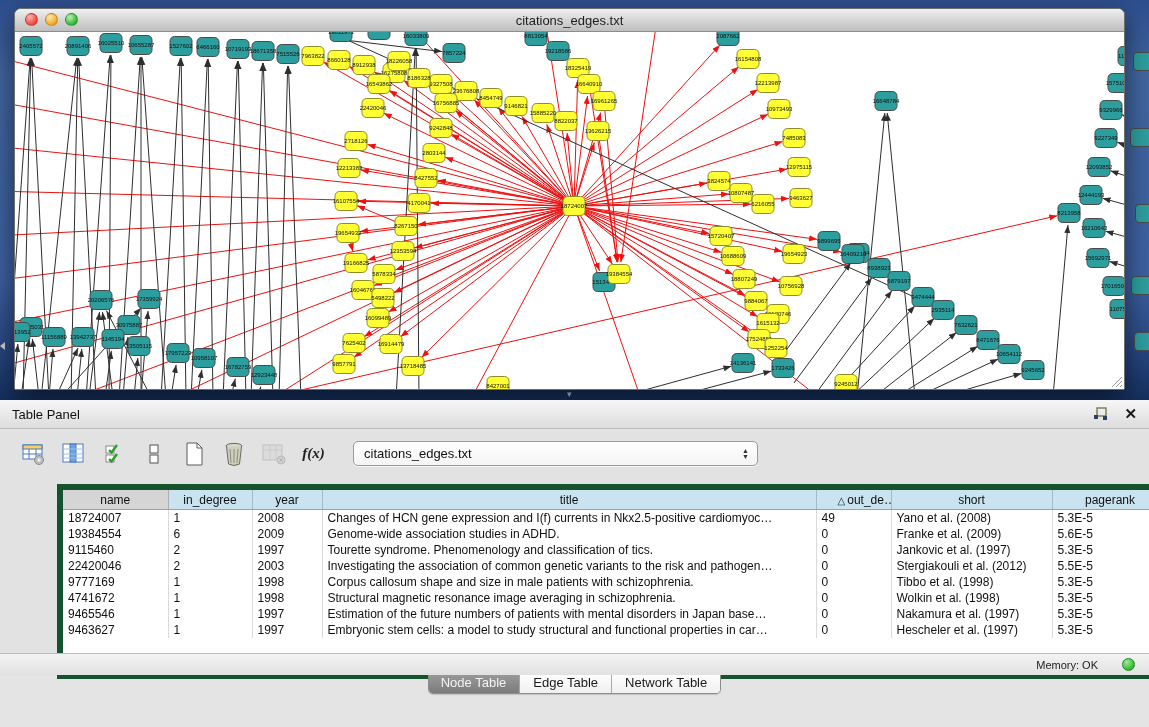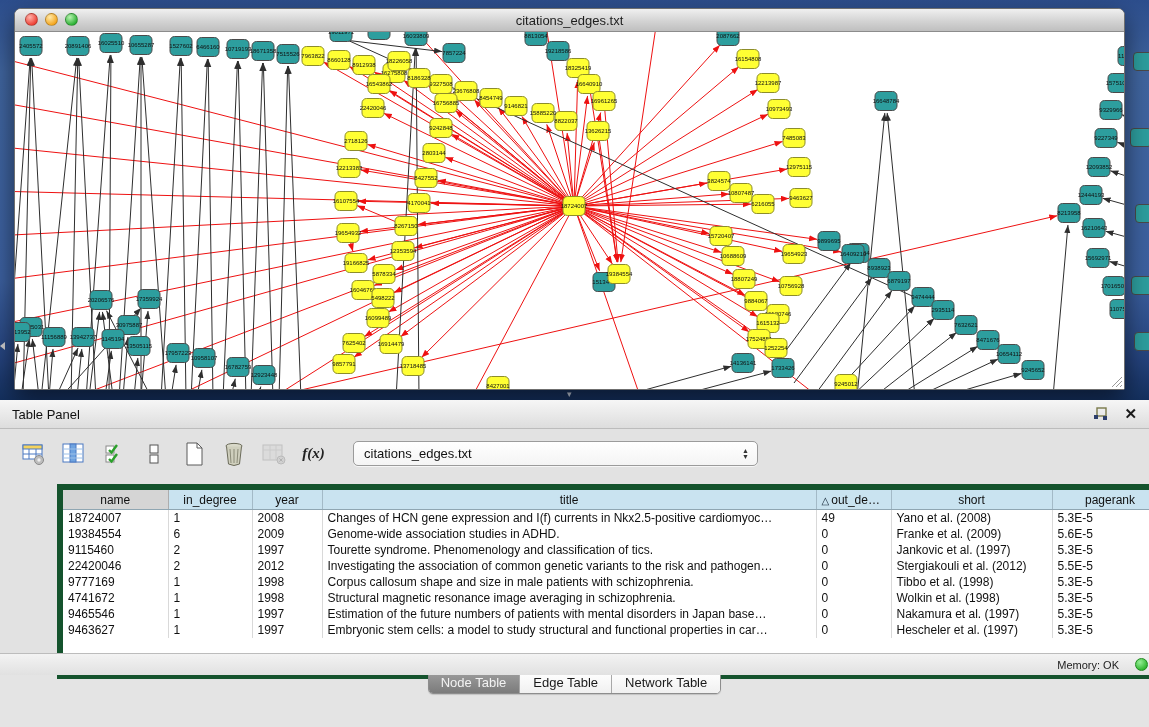--- a/index.html
+++ b/index.html
@@ -51,41 +51,41 @@
     font-size:7px;line-height:6px;color:#333;}
 
   .table-frame{position:absolute;left:14px;top:84px;width:1122px;height:183px;
     background:#fff;border:6px solid #14532d;box-sizing:content-box;display:flex;margin-left:43px;}
   .table-main{flex:1;overflow:hidden;}
   table{border-collapse:collapse;table-layout:fixed;width:1105px;font-size:12px;}
   th{height:19px;background:#c9e3f0;border-right:1px solid #a3bac7;border-bottom:1px solid #8fa6b2;
      font-weight:normal;text-align:center;font-size:12px;color:#101010;
      overflow:hidden;white-space:nowrap;padding:0 2px;}
   th.key{background:#d5d5d5;border-right-color:#adadad;}
-  th.sortcol{text-align:left;padding-left:5px;}
+  th.sortcol{text-align:left;padding-left:21px;}
   .sort-tri{font-size:10px;color:#123;padding-right:2px;}
   td{height:16px;line-height:16px;padding:0 0 0 5px;border-right:1px solid #d9d9d9;
      white-space:nowrap;overflow:hidden;color:#101010;font-size:12px;}
   .vscroll{width:16px;border-left:1px solid #b5b5b5;
     background:linear-gradient(90deg,#f5f5f5,#e7e7e7);position:relative;}
   .vthumb{position:absolute;left:2px;top:24px;width:11px;height:38px;border-radius:6px;
     background:linear-gradient(90deg,#cdcdcd,#9e9e9e);border:1px solid #8d8d8d;}
 
   .tabs-row{position:absolute;left:0;top:271px;width:100%;display:flex;justify-content:center;}
   .seg{display:inline-flex;border:1px solid #8d8d8d;border-radius:5px;overflow:hidden;
     background:#fff;box-shadow:0 1px 1px rgba(0,0,0,.15);}
   .tab{padding:3px 13px;font-size:13px;color:#1a1a1a;
     background:linear-gradient(#ffffff,#f0f0f0);border-right:1px solid #a8a8a8;}
   .tab:last-child{border-right:none;}
   .tab.selected{background:linear-gradient(#9d9d9d,#7b7b7b);color:#f3f3f3;padding-left:12px;}
 
   .statusbar{position:absolute;left:0;bottom:0;width:100%;height:22px;box-sizing:border-box;
     background:linear-gradient(#f3f3f3,#e1e1e1);border-top:1px solid #bcbcbc;
-    display:flex;align-items:center;justify-content:flex-end;gap:16px;
-    padding-right:1px;font-size:11px;color:#222;}
+    display:flex;align-items:center;justify-content:flex-end;gap:24px;
+    padding-right:14px;font-size:11px;color:#222;}
   .memdot{width:13px;height:13px;border-radius:50%;border:1px solid #1f8a1f;box-sizing:border-box;
     background:radial-gradient(circle at 35% 30%,#96ef96,#2eb52e 75%);}
 </style>
 </head>
 <body>
 
 <div class="desktop">
   <div class="peek-node" style="left:1133px;top:52px"></div>
   <div class="peek-node" style="left:1130px;top:128px"></div>
   <div class="peek-node" style="left:1135px;top:204px"></div>
@@ -866,21 +866,21 @@
               <td>2</td>
               <td>1997</td>
               <td>Tourette syndrome. Phenomenology and classification of tics.</td>
               <td>0</td>
               <td>Jankovic et al. (1997)</td>
               <td>5.3E-5</td>
             </tr>
             <tr>
               <td>22420046</td>
               <td>2</td>
-              <td>2012</td>
+              <td>2003</td>
               <td>Investigating the association of common genetic variants to the risk and pathogen…</td>
               <td>0</td>
               <td>Stergiakouli et al. (2012)</td>
               <td>5.5E-5</td>
             </tr>
             <tr>
               <td>9777169</td>
               <td>1</td>
               <td>1998</td>
               <td>Corpus callosum shape and size in male patients with schizophrenia.</td>

